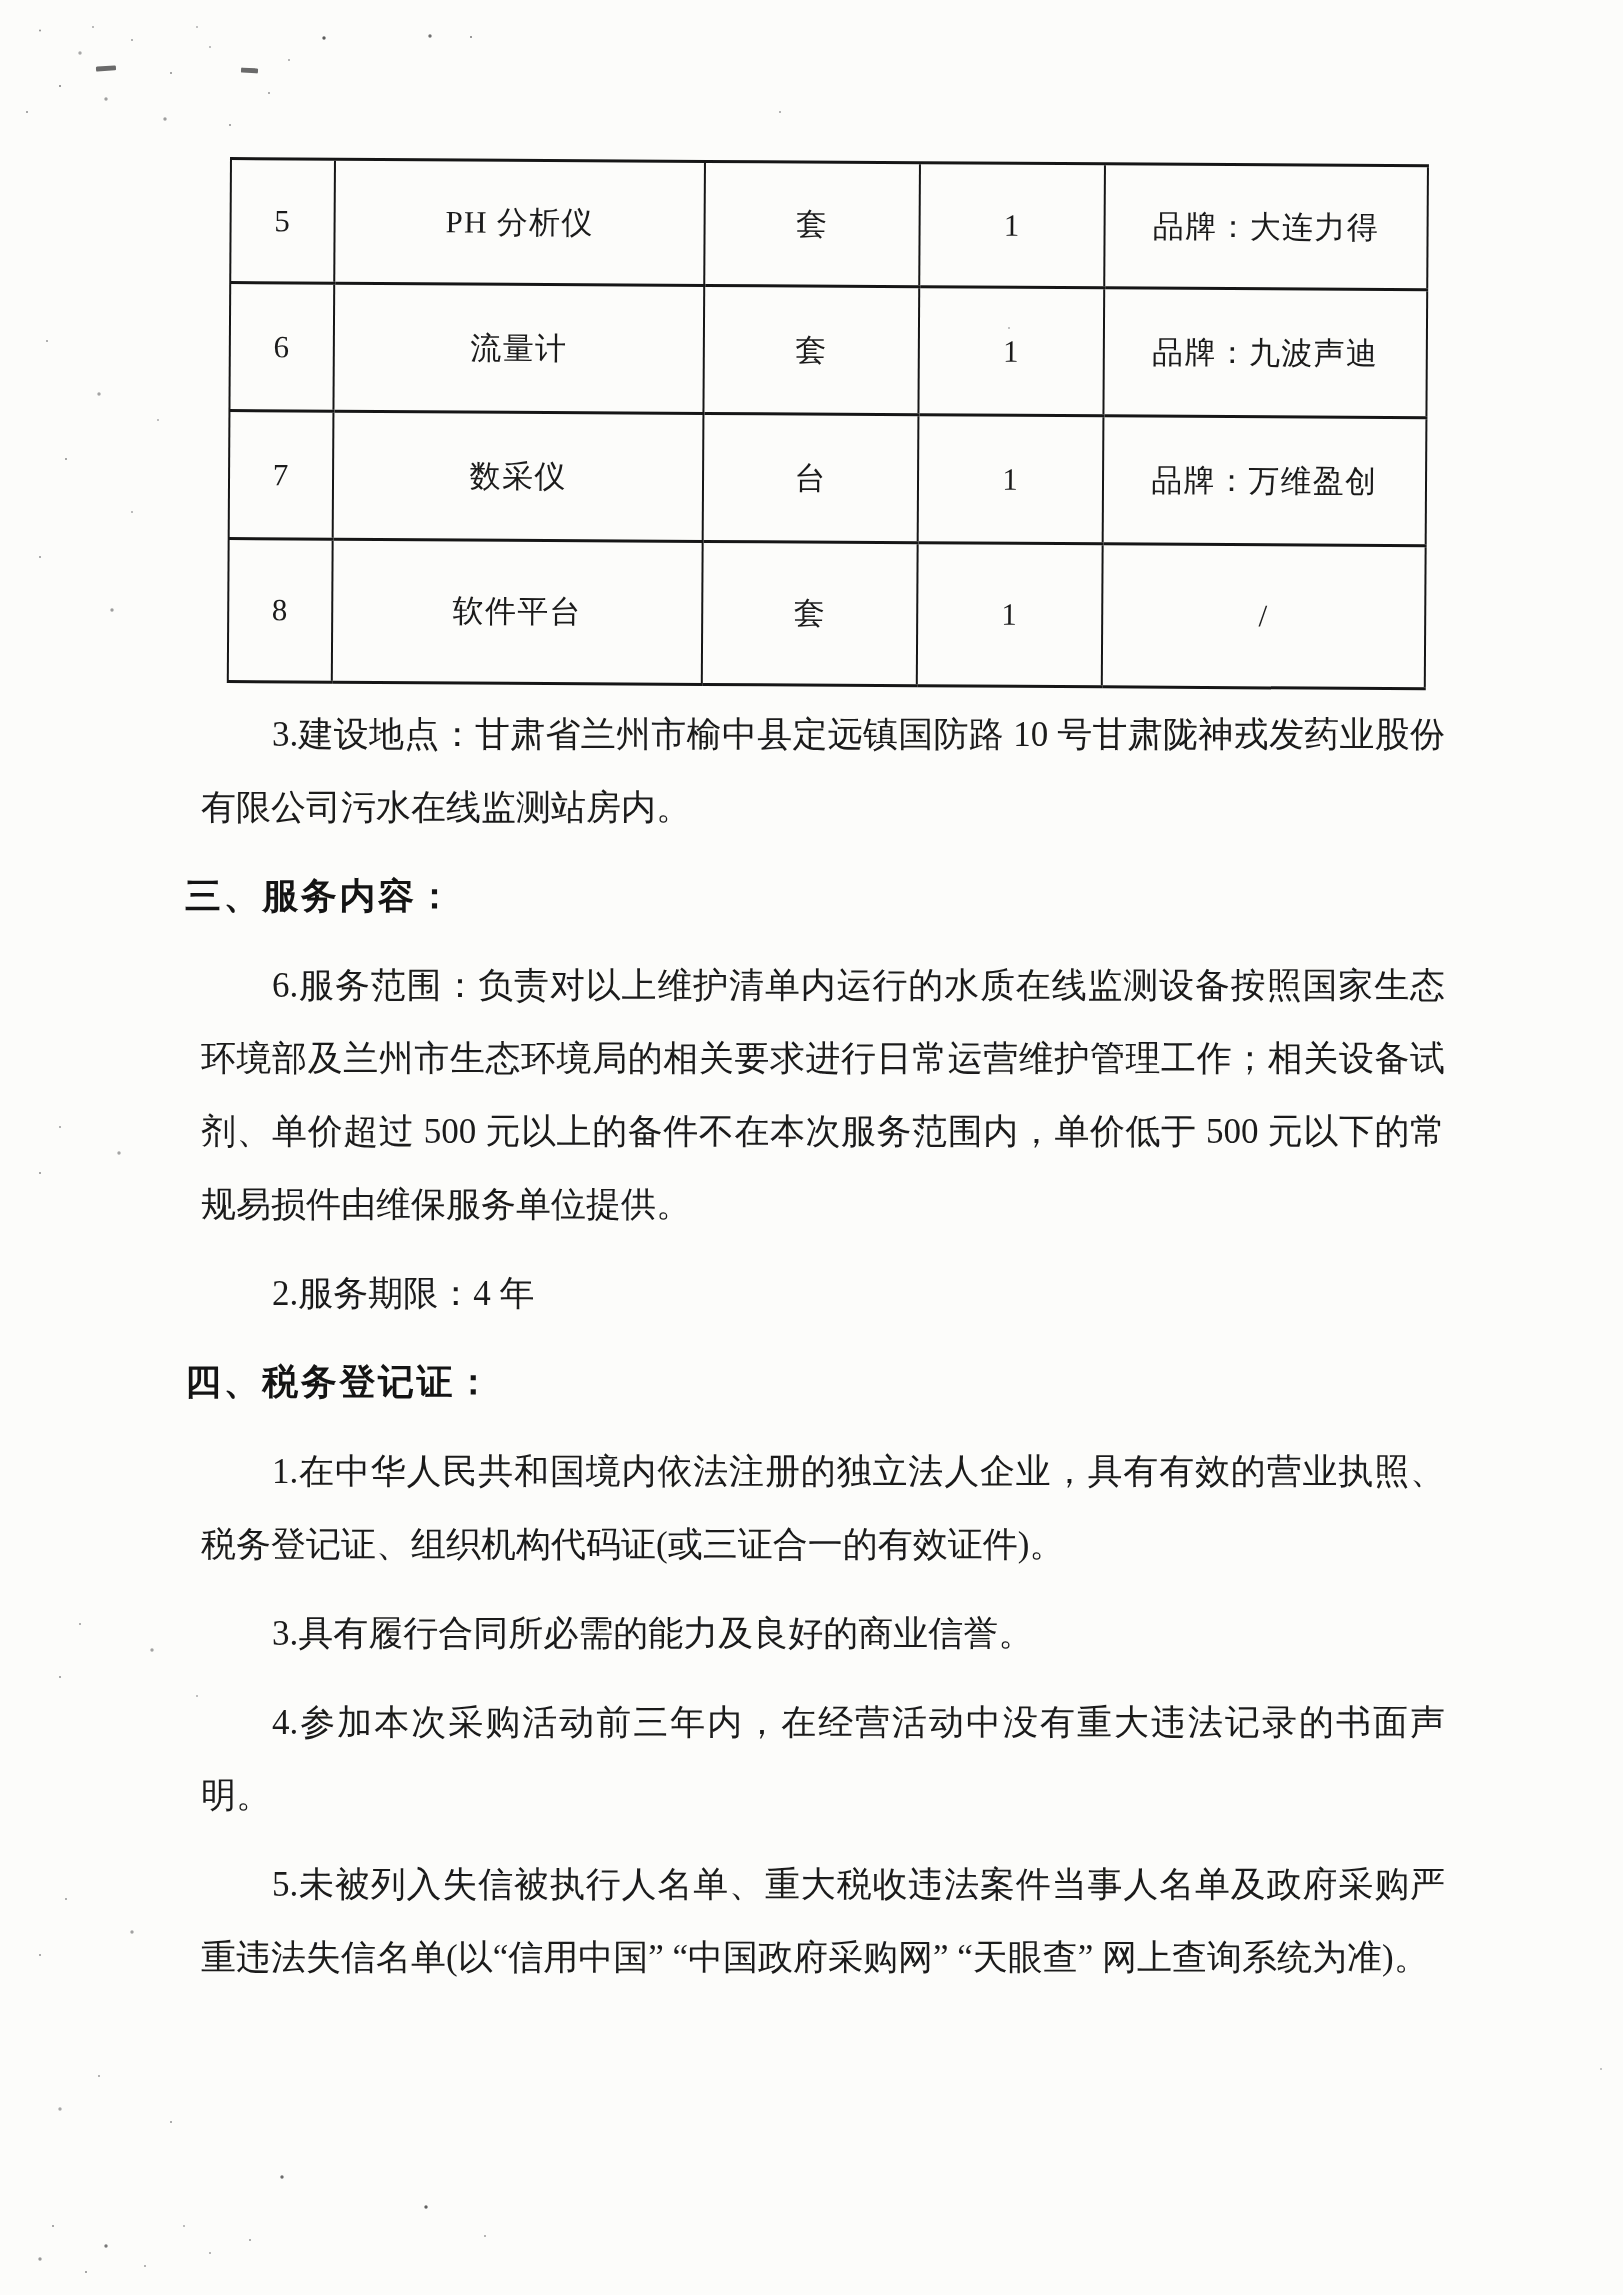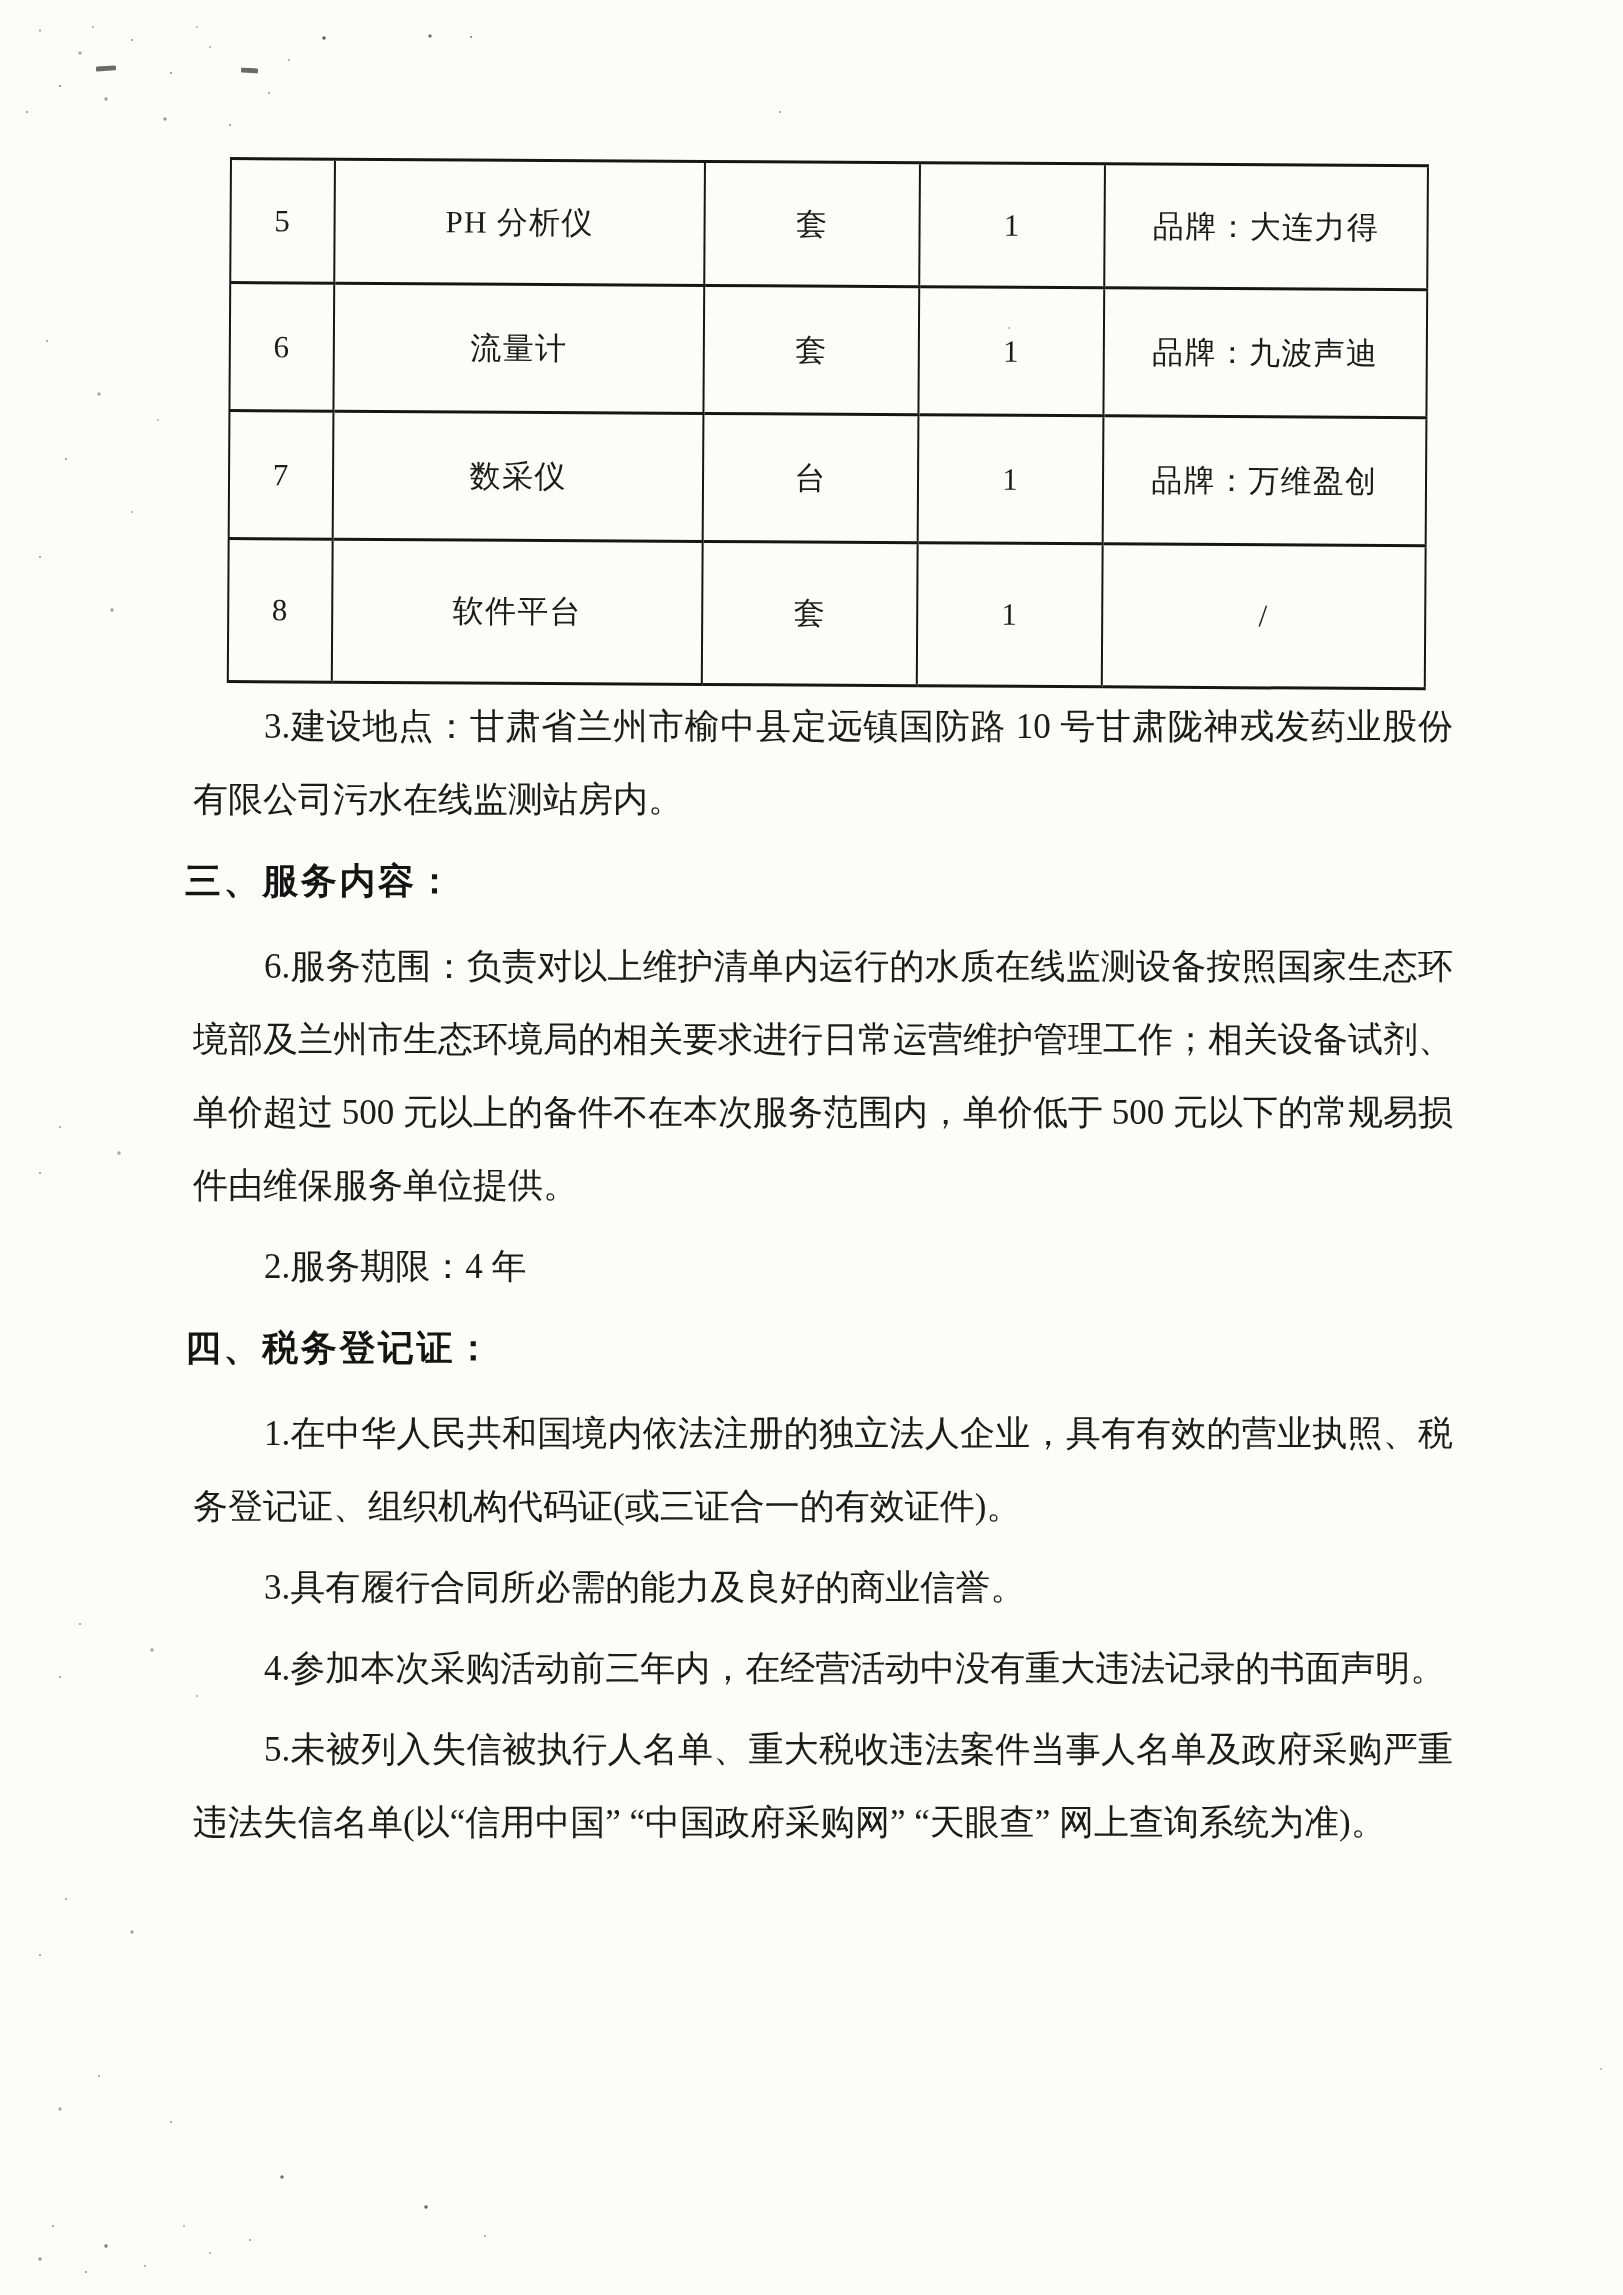--- a/index.html
+++ b/index.html
@@ -54,30 +54,30 @@
     position:absolute;
     left:185px;
     top:682px;
     width:1276px;
     font-size:35px;
     line-height:73px;
     text-align:justify;
     text-justify:inter-character;
   }
   .para{
-    margin:8px;
+    margin:16px;
     text-indent:71px;
   }
   .heading{
     margin:7.9px 0 13px 0;
     font-weight:700;
     text-indent:0;
     font-size:36px;
     letter-spacing:2.6px;
-    font-family:Liberation Sans, sans-serif;
+    font-family:Liberation Serif, serif;
     color:#141414;
   }
 
   
   .scan-noise{
     position:absolute;
     left:0;top:0;
     width:2px;height:2px;
     border-radius:50%;
     background:transparent;

